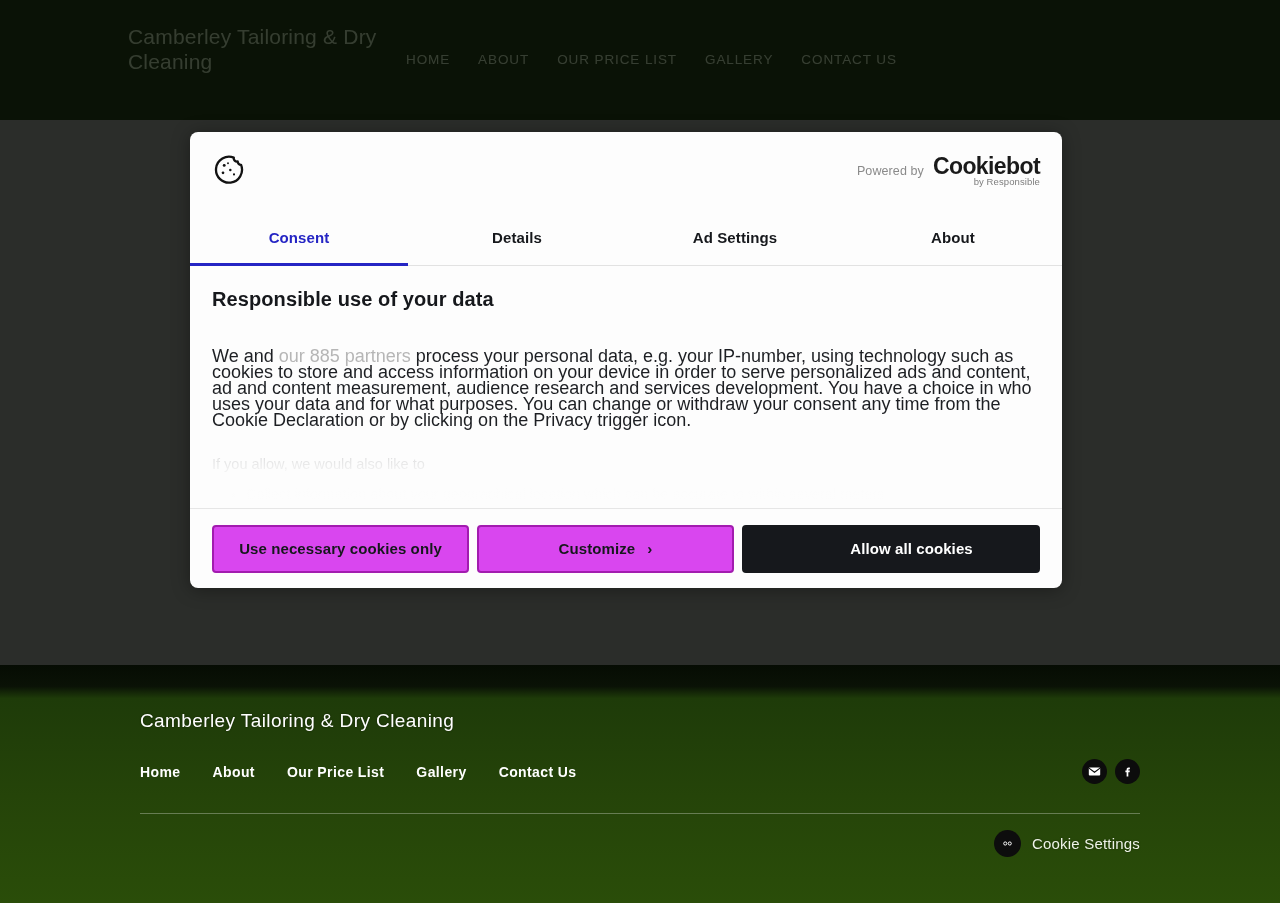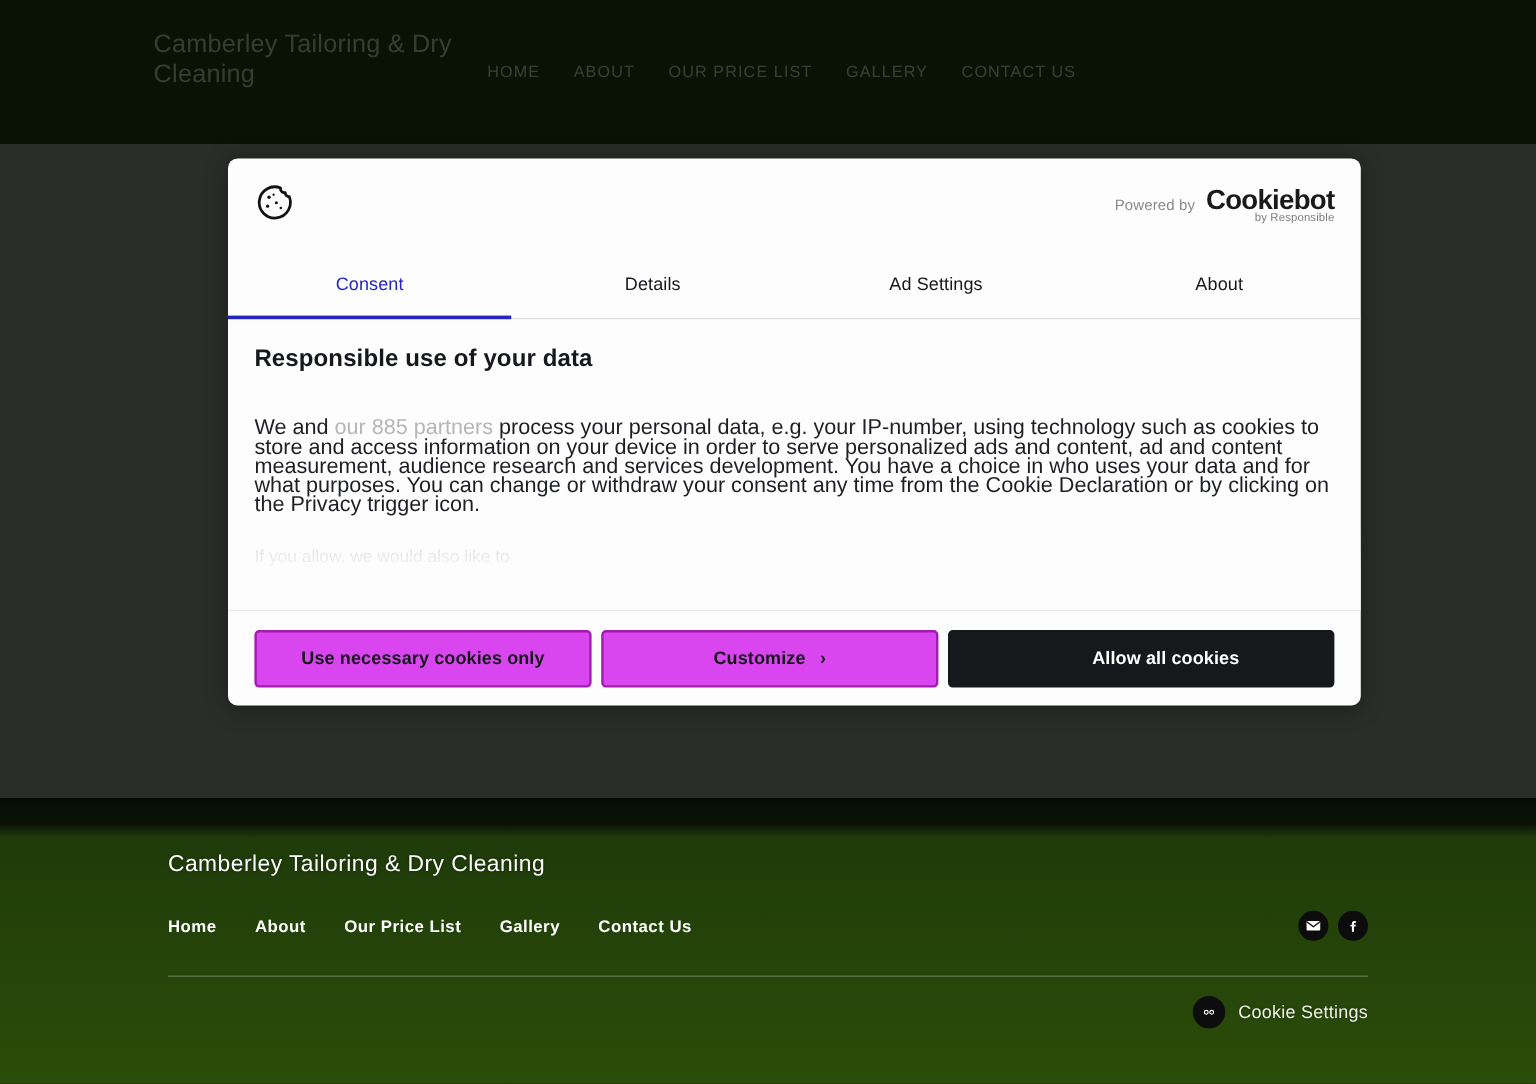--- a/index.html
+++ b/index.html
@@ -181,21 +181,21 @@
     width: 1280px;
     height: 545px;
     background: rgba(45,45,45,.90);
   }
 
   
   #cookie-dialog {
     position: absolute;
     left: 190px;
     top: 132px;
-    width: 944px;
+    width: 872px;
     height: 456px;
     background: #fdfdfd;
     border-radius: 8px;
     box-shadow: 0 2px 18px rgba(0,0,0,.35);
     display: flex;
     flex-direction: column;
     overflow: hidden;
   }
 
   
@@ -242,21 +242,21 @@
     display: flex;
     border-bottom: 1px solid #e2e2e2;
     position: relative;
   }
   .tab {
     flex: 1 1 0;
     display: flex;
     align-items: center;
     justify-content: center;
     font-size: 15px;
-    font-weight: 400;
+    font-weight: 700;
     color: #16181c;
     cursor: pointer;
     position: relative;
     height: 100%;
     letter-spacing: .1px;
   }
   .tab.active { color: #2525c4; }
   .tab.active::after {
     content: "";
     position: absolute;

